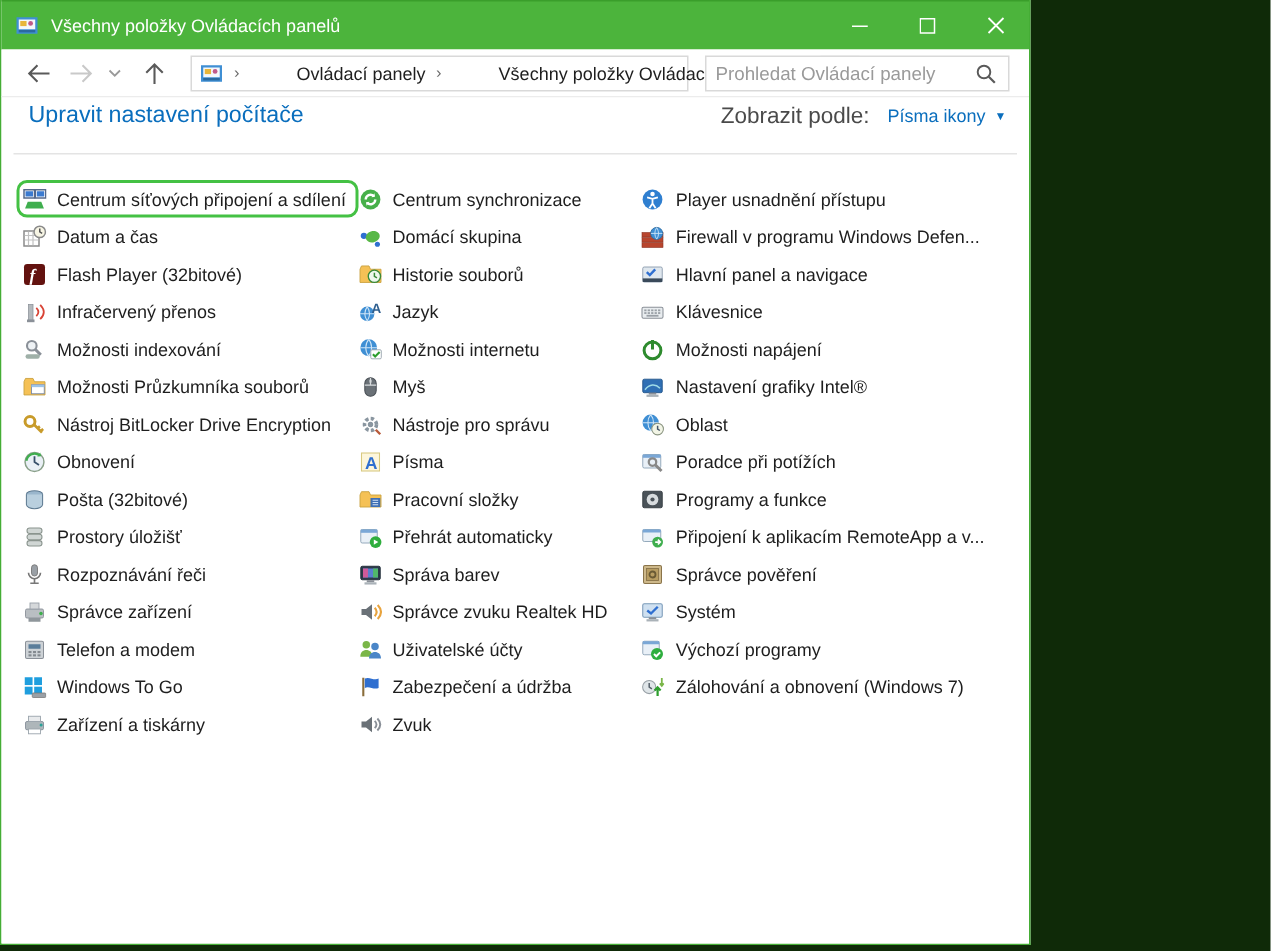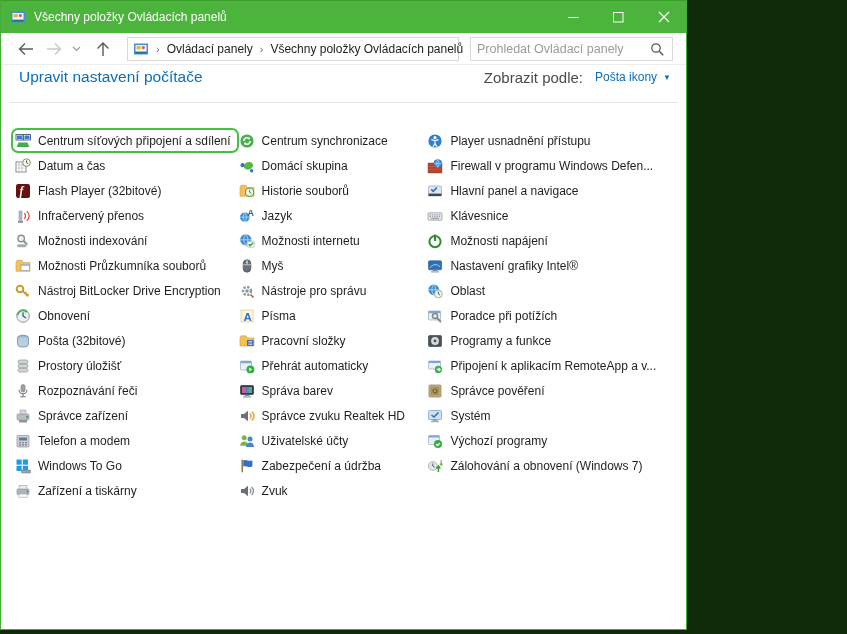--- a/index.html
+++ b/index.html
@@ -28,21 +28,21 @@
     display:flex;align-items:center;padding:0 13px 0 12px;flex:0 0 auto;gap:2px;
   }
   .nav-btn{height:26px;display:flex;align-items:center;justify-content:center;flex:0 0 auto;}
   .nav-back{width:26px;} .nav-fwd{width:26px;} .nav-chevron{width:15px;} .nav-up{width:26px;margin-left:4px;}
   .addressbar{
     flex:1;height:24px;margin-left:9px;border:1px solid #d9d9d9;background:#fff;
     display:flex;align-items:center;box-sizing:border-box;min-width:0;
   }
   .crumb-icon{width:16px;height:16px;margin-left:5px;flex:0 0 auto;}
   .crumb-sep{color:#6a6a6a;font-size:11px;padding:0 7px;flex:0 0 auto;}
-  .crumb{font-size:12px;color:#1e1e1e;white-space:nowrap;flex:0 0 auto;}
+  .crumb{font-size:12px;color:#1e1e1e;white-space:nowrap;flex:0 0 auto;margin-left:31px;}
   .addr-spacer{flex:1;}
   .addr-chevron{width:22px;height:22px;display:flex;align-items:center;justify-content:center;flex:0 0 auto;}
   .refresh-btn{
     width:26px;height:24px;margin:-1px -1px -1px 0;border:1px solid #d9d9d9;box-sizing:border-box;
     display:flex;align-items:center;justify-content:center;flex:0 0 auto;background:#fff;
   }
   .searchbox{
     width:203px;height:24px;margin-left:9px;border:1px solid #d9d9d9;background:#fff;
     position:relative;box-sizing:border-box;flex:0 0 auto;display:flex;align-items:center;
   }
@@ -55,21 +55,21 @@
   
   .content{flex:1;background:#fff;overflow:hidden;}
   .header-row{display:flex;align-items:center;padding:0 15px 0 18px;height:24px;}
   .page-title{font-size:15.5px;color:#0a6ebd;flex:0 0 auto;}
   .header-spacer{flex:1;}
   .view-label{font-size:15px;color:#4a4a4a;margin-right:12px;}
   .view-select{display:flex;align-items:center;gap:6px;cursor:default;}
   .view-value{font-size:12px;color:#0a6ebd;}
   .view-caret{font-size:8px;color:#0a6ebd;}
   .separator{height:1px;background:#e4e4e4;margin:13px 8px 0 8px;}
-  .items-area{display:flex;padding-left:14px;margin-top:25px;}
+  .items-area{display:flex;padding-left:14px;margin-top:17px;}
   .col{display:flex;flex-direction:column;}
   .col1{width:248px;} .col2{width:241px;} .col3{width:330px;}
   .item{
     height:21px;display:flex;align-items:center;gap:7px;width:max-content;
     border:2px solid transparent;border-radius:7px;padding:0 6px 0 2px;margin-left:-4px;
     cursor:default;
   }
   .item.highlighted{border-color:#44c144;}
   .icon16{width:16px;height:16px;flex:0 0 auto;display:flex;}
   .icon16 svg{width:16px;height:16px;}
@@ -168,21 +168,21 @@
       </span>
     </div>
   </div>
 
   <div class="content">
     <div class="header-row">
       <span class="page-title">Upravit nastavení počítače</span>
       <span class="header-spacer"></span>
       <span class="view-label">Zobrazit podle:</span>
       <span class="view-select">
-        <span class="view-value">Pošta ikony</span>
+        <span class="view-value">Písma ikony</span>
         <span class="view-caret">▼</span>
       </span>
     </div>
     <div class="separator"></div>
 
     <div class="items-area">
       <div class="col col1">
           <div class="item highlighted">
             <span class="icon16">
               <svg viewBox="0 0 16 16">

